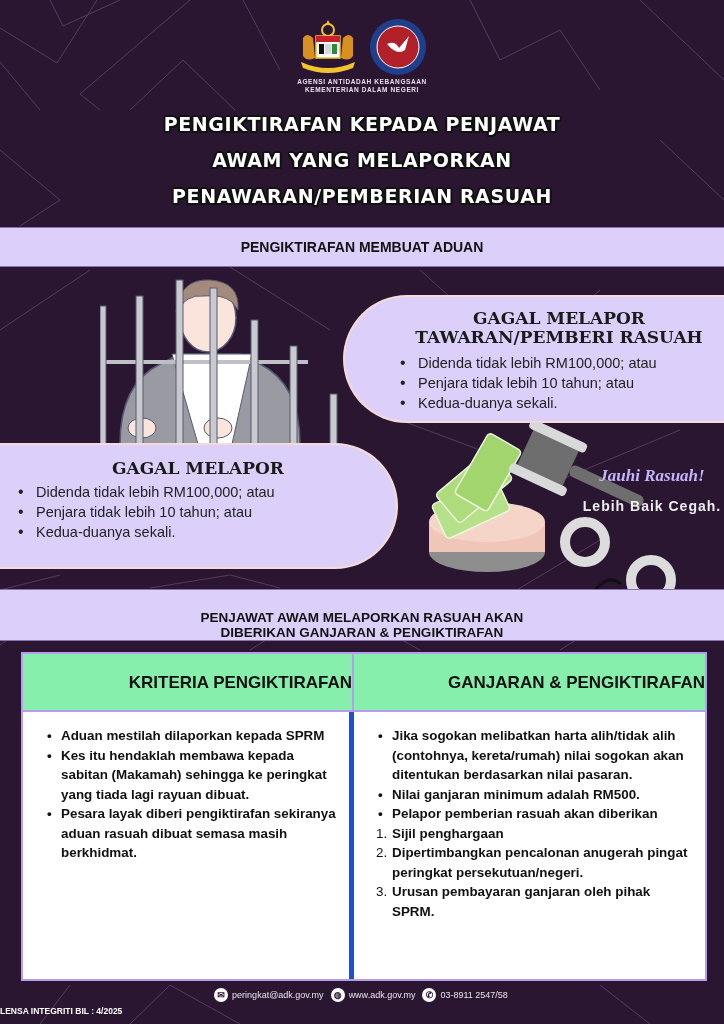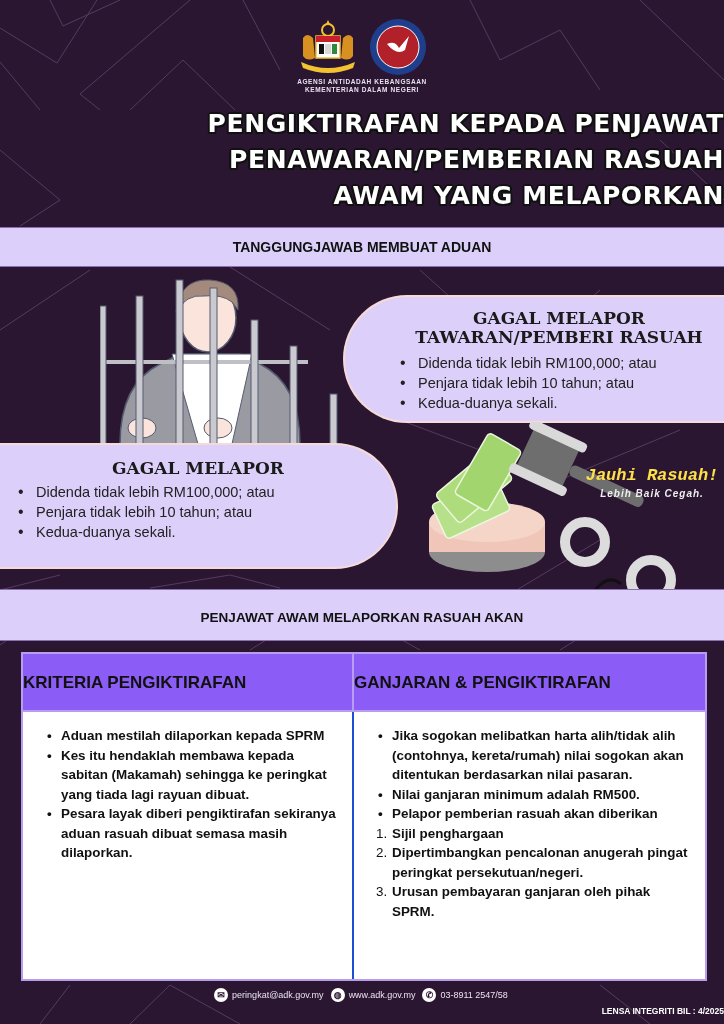--- a/index.html
+++ b/index.html
@@ -14,23 +14,23 @@
   .layer { position: absolute; z-index: 1; }
 
   
   .logos { left: 0; top: 18px; width: 724px; display: flex; justify-content: center; gap: 10px; }
   .agency-text {
     left: 0; top: 78px; width: 724px; text-align: center; color: #e8e0ee;
     font-size: 6.5px; font-weight: bold; letter-spacing: 0.6px; line-height: 8px;
   }
 
   .title {
-    left: 0; top: 106px; width: 724px; text-align: right;
+    left: 0; top: 106px; width: 724px; text-align: center;
     color: #ffffff; font-family: "DejaVu Sans", sans-serif; font-weight: bold;
-    font-size: 25px; line-height: 36px; letter-spacing: 0.6px;
+    font-size: 19px; line-height: 36px; letter-spacing: 0.6px;
     text-shadow: 2px 0 0 #111, -2px 0 0 #111, 0 2px 0 #111, 0 -2px 0 #111,
                  1.5px 1.5px 0 #111, -1.5px -1.5px 0 #111, 1.5px -1.5px 0 #111, -1.5px 1.5px 0 #111;
   }
 
   .band {
     left: 0; width: 724px; background: #dcd0fb;
     border-top: 1px solid #8a6fb2; border-bottom: 1px solid #8a6fb2;
     text-align: center; font-weight: bold; color: #111;
     font-family: "Liberation Sans", sans-serif;
   }
@@ -59,57 +59,57 @@
   .pill-left ul { margin-top: 4px; padding-left: 28px; }
   .pill li::before { content: "•"; display: inline-block; width: 18px; font-size: 16px; }
 
   
   .prisoner { left: 100px; top: 268px; width: 250px; height: 176px; }
   .illustration { left: 425px; top: 422px; width: 300px; height: 185px; }
   .slogan {
     left: 582px; top: 466px; width: 140px; text-align: center;
   }
   .slogan-main {
-    color: #fde047; font-family: Liberation Mono, monospace; font-style: italic; font-weight: bold;
+    color: #c4b5fd; font-family: Liberation Serif, serif; font-style: italic; font-weight: bold;
     font-size: 17px; line-height: 20px;
   }
-  .slogan-sub { color: #eeeeee; font-size: 10px; letter-spacing: 1px; font-weight: bold; margin-top: 2px; font-style: italic; }
+  .slogan-sub { color: #eeeeee; font-size: 14px; letter-spacing: 1px; font-weight: bold; margin-top: 12px; }
 
   
   .table {
     left: 21px; top: 652px; width: 686px; height: 329px;
     background: #ffffff; border: 2px solid #b79cf0;
     display: grid; grid-template-columns: 331px 1fr; grid-template-rows: 58px 1fr;
   }
   .th {
-    background: #8b5cf6; text-align: left; font-weight: bold; font-size: 17px;
+    background: #86efac; text-align: right; font-weight: bold; font-size: 17px;
     line-height: 58px; color: #111; border-bottom: 2px solid #b79cf0;
   }
   .th.left { border-right: 2px solid #b79cf0; }
   .td { padding: 14px 12px 0 22px; font-size: 13.4px; font-weight: bold; line-height: 19.5px; color: #111; }
-  .td.left { border-right: 2px solid #1d4ed8; }
+  .td.left { border-right: 5px solid #1d4ed8; }
   .td.right { padding-left: 22px; }
   .td ul { list-style: none; }
   .td li { position: relative; padding-left: 16px; }
   .td li.bullet::before { content: "•"; position: absolute; left: 2px; top: 0; }
   .td li.num { padding-left: 16px; }
   .td li.num .n { position: absolute; left: 0; font-weight: normal; }
 
   
   .footer {
     left: 0; top: 988px; width: 724px; display: flex; justify-content: center; align-items: center;
     gap: 5px; color: #e9e3ee; font-size: 9px;
   }
   .ficon {
     width: 14px; height: 14px; border-radius: 50%; background: #ffffff; display: inline-flex;
     align-items: center; justify-content: center; color: #2b1632; font-size: 9px; font-weight: bold;
   }
   .fitem { display: inline-flex; align-items: center; gap: 4px; margin-right: 2px; }
   .bulletin {
-    left: 0; top: 1006px; width: 724px; text-align: right; color: #ffffff;
+    left: 0; top: 1006px; width: 724px; text-align: left; color: #ffffff;
     font-size: 8.5px; font-weight: bold;
   }
 </style>
 </head>
 <body>
 
 <svg class="bg-lines" viewBox="0 0 724 1024">
   <g stroke="#5a3f66" stroke-width="1" fill="none" opacity="0.9">
     <polyline points="50,0 63,26 120,0"></polyline>
     <polyline points="0,28 57,63 97,0"></polyline>
@@ -156,26 +156,26 @@
     <path d="M18 26 q8 -4 12 4 l10 -12 -4 14 q-8 6 -18 -6z" fill="#ffffff"></path>
   </svg>
 </div>
 <div class="layer agency-text">
   <div>AGENSI ANTIDADAH KEBANGSAAN</div>
   <div>KEMENTERIAN DALAM NEGERI</div>
 </div>
 
 <div class="layer title">
   <div>PENGIKTIRAFAN KEPADA PENJAWAT</div>
+  <div>AWAM YANG MELAPORKAN</div>
   <div>PENAWARAN/PEMBERIAN RASUAH</div>
-  <div>AWAM YANG MELAPORKAN</div>
 </div>
 
 <div class="layer band band-1">
-  <span>TANGGUNGJAWAB MEMBUAT ADUAN</span>
+  <span>PENGIKTIRAFAN MEMBUAT ADUAN</span>
 </div>
 
 <svg class="layer prisoner" viewBox="0 0 250 176">
   <path d="M20 176 q0 -60 40 -80 l20 -10 h60 l20 10 q40 20 40 80z" fill="#9a9aa3" stroke="#555a6e" stroke-width="1.5"></path>
   <path d="M72 86 l26 90 h34 l20 -90z" fill="#ffffff" stroke="#555a6e" stroke-width="1"></path>
   <ellipse cx="108" cy="50" rx="28" ry="34" fill="#fbe4dc" stroke="#555a6e" stroke-width="1.5"></ellipse>
   <path d="M76 44 q4 -34 34 -32 q30 2 28 30 l-6 -8 q-10 -8 -28 -6 q-18 -2 -28 16z" fill="#a4897d" stroke="#555a6e" stroke-width="1"></path>
   <ellipse cx="42" cy="160" rx="14" ry="10" fill="#fbe4dc" stroke="#555a6e"></ellipse>
   <ellipse cx="118" cy="160" rx="14" ry="10" fill="#fbe4dc" stroke="#555a6e"></ellipse>
   <line x1="0" y1="94" x2="208" y2="94" stroke="#bfbfc6" stroke-width="4"></line>
@@ -240,30 +240,31 @@
     <path d="M150 170 q10 12 22 -4 q12 -14 24 -4" fill="none"></path>
   </g>
 </svg>
 <div class="layer slogan">
   <div class="slogan-main">Jauhi Rasuah!</div>
   <div class="slogan-sub">Lebih Baik Cegah.</div>
 </div>
 
 <div class="layer band band-2">
   <div>PENJAWAT AWAM MELAPORKAN RASUAH AKAN</div>
+  <div>DIBERIKAN GANJARAN &amp; PENGIKTIRAFAN</div>
 </div>
 
 <div class="layer table">
   <div class="th left">KRITERIA PENGIKTIRAFAN</div>
   <div class="th">GANJARAN &amp; PENGIKTIRAFAN</div>
   <div class="td left">
     <ul>
       <li class="bullet">Aduan mestilah dilaporkan kepada SPRM</li>
       <li class="bullet">Kes itu hendaklah membawa kepada sabitan (Makamah) sehingga ke peringkat yang tiada lagi rayuan dibuat.</li>
-      <li class="bullet">Pesara layak diberi pengiktirafan sekiranya aduan rasuah dibuat semasa masih dilaporkan.</li>
+      <li class="bullet">Pesara layak diberi pengiktirafan sekiranya aduan rasuah dibuat semasa masih berkhidmat.</li>
     </ul>
   </div>
   <div class="td right">
     <ul>
       <li class="bullet">Jika sogokan melibatkan harta alih/tidak alih (contohnya, kereta/rumah) nilai sogokan akan ditentukan berdasarkan nilai pasaran.</li>
       <li class="bullet">Nilai ganjaran minimum adalah RM500.</li>
       <li class="bullet">Pelapor pemberian rasuah akan diberikan</li>
       <li class="num"><span class="n">1.</span><span>Sijil penghargaan</span></li>
       <li class="num"><span class="n">2.</span><span>Dipertimbangkan pencalonan anugerah pingat peringkat persekutuan/negeri.</span></li>
       <li class="num"><span class="n">3.</span><span>Urusan pembayaran ganjaran oleh pihak SPRM.</span></li>

